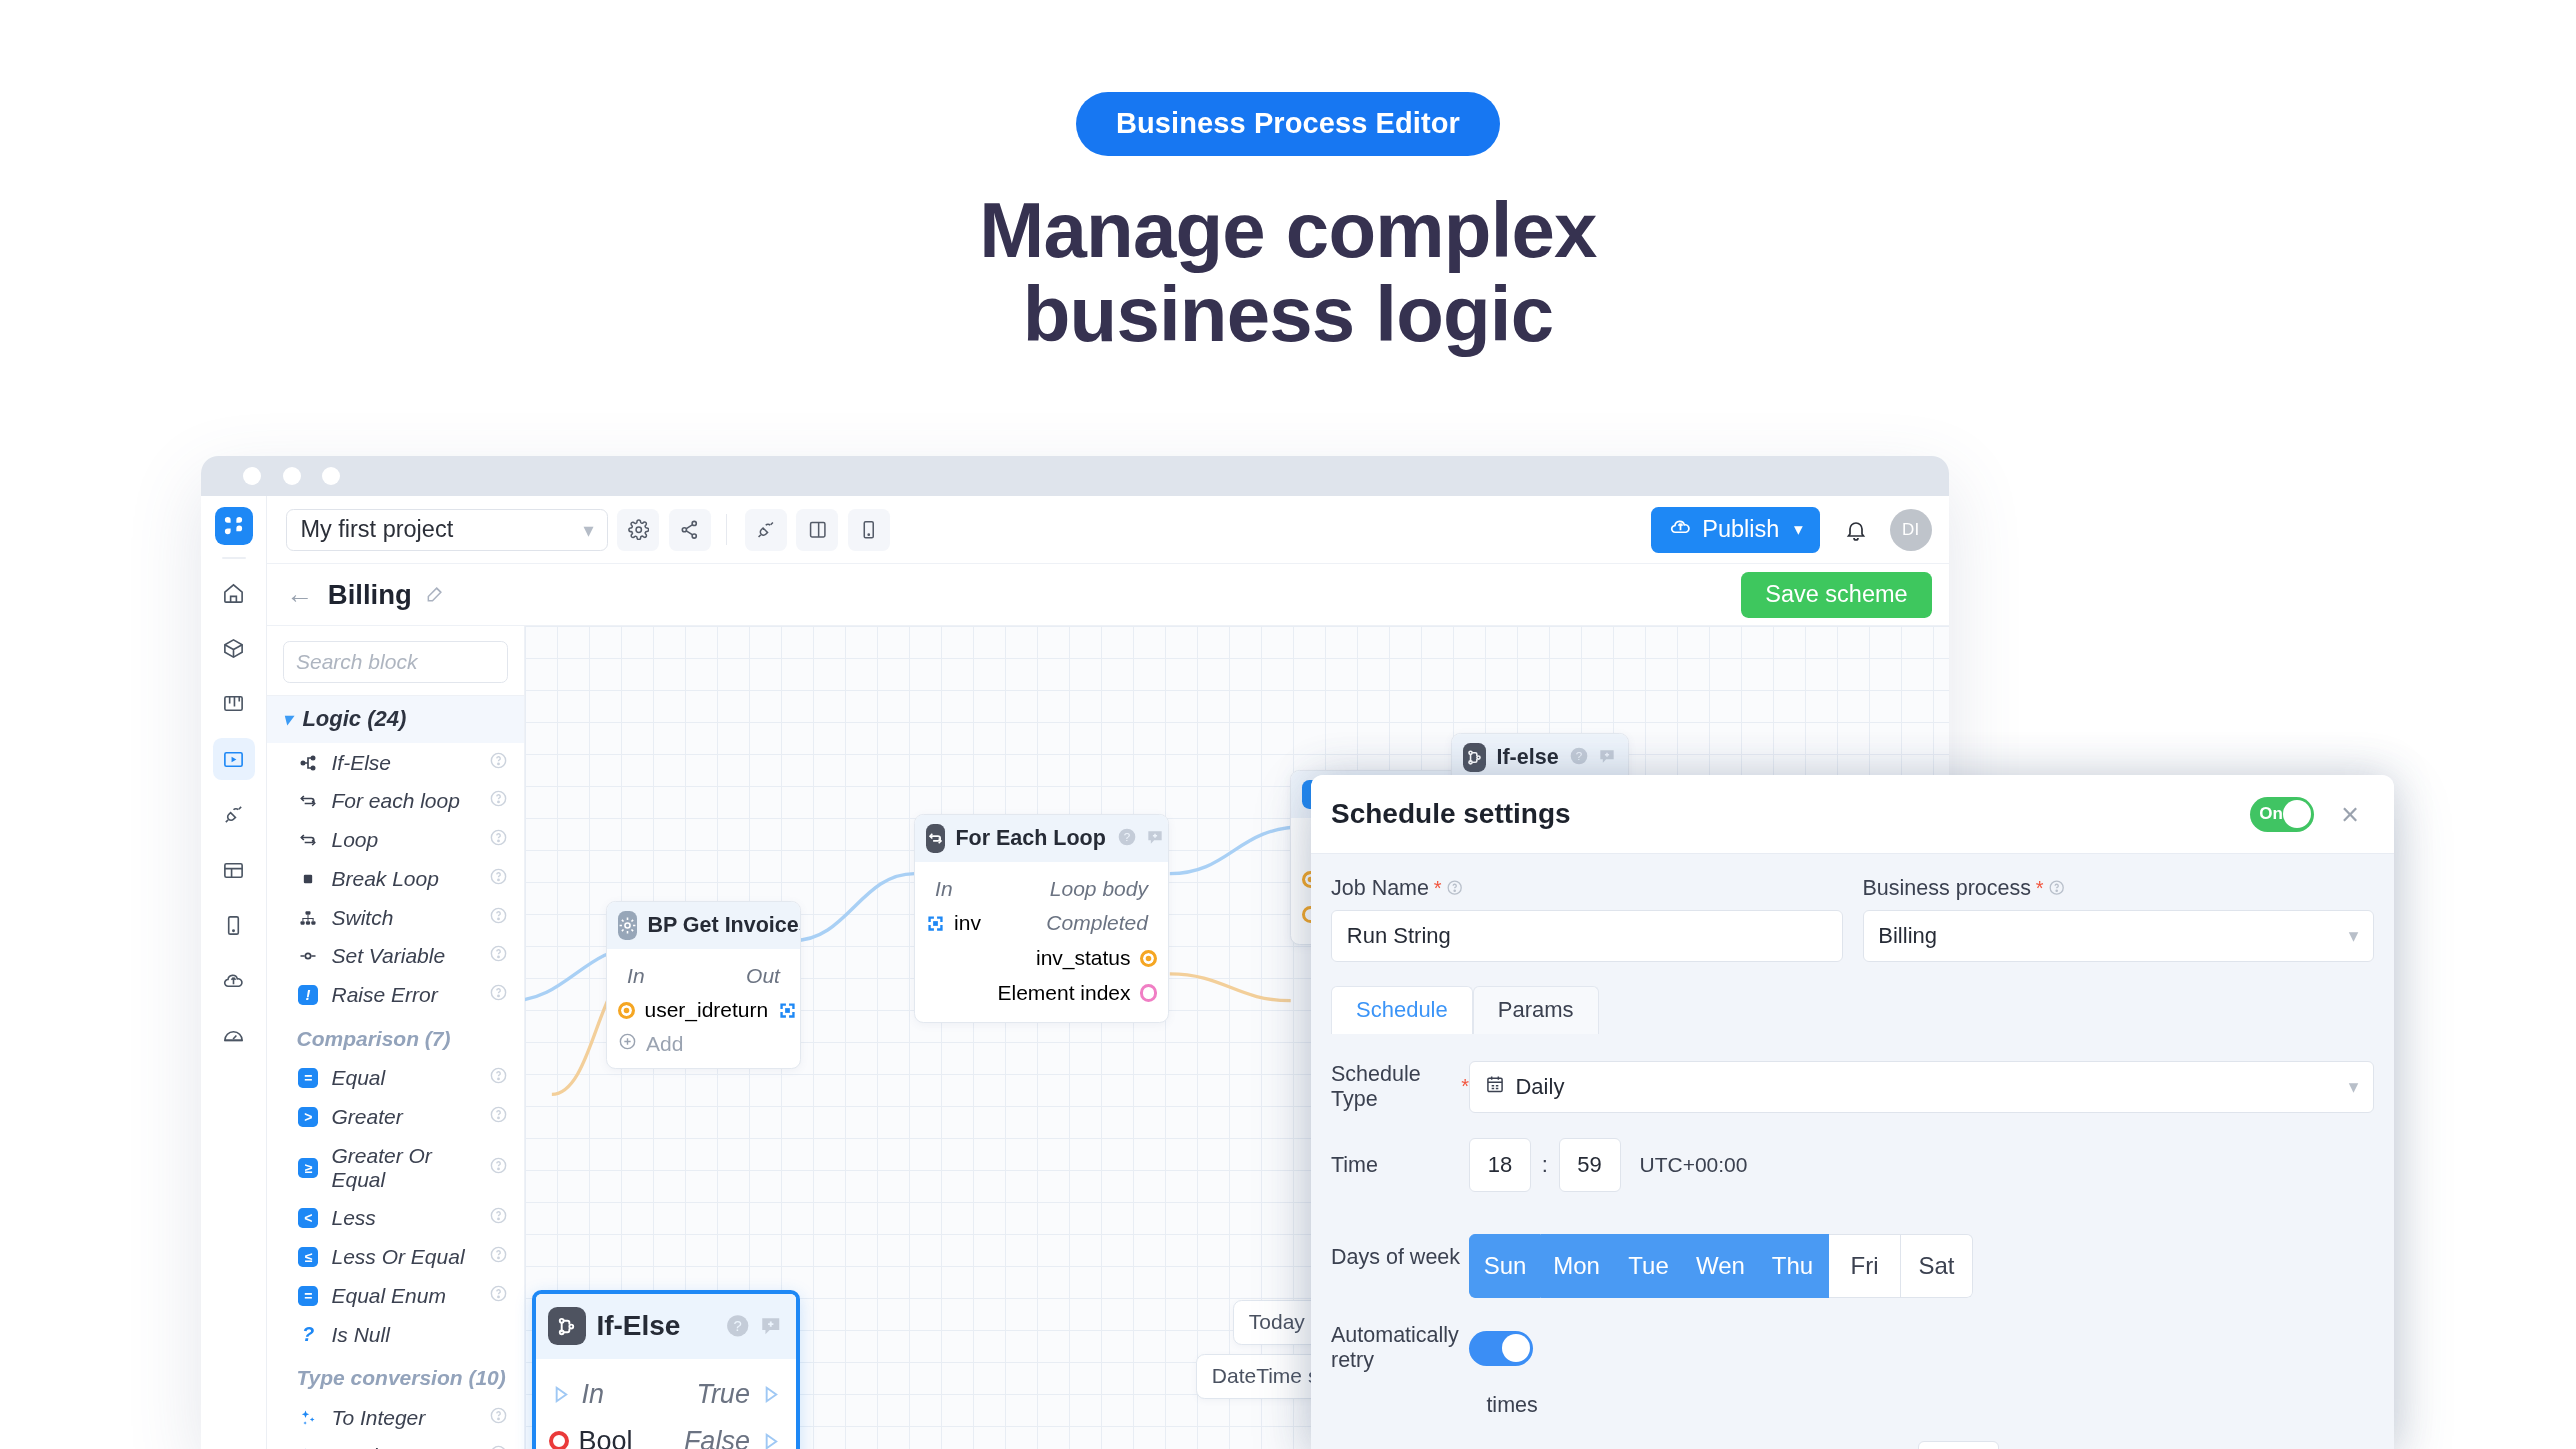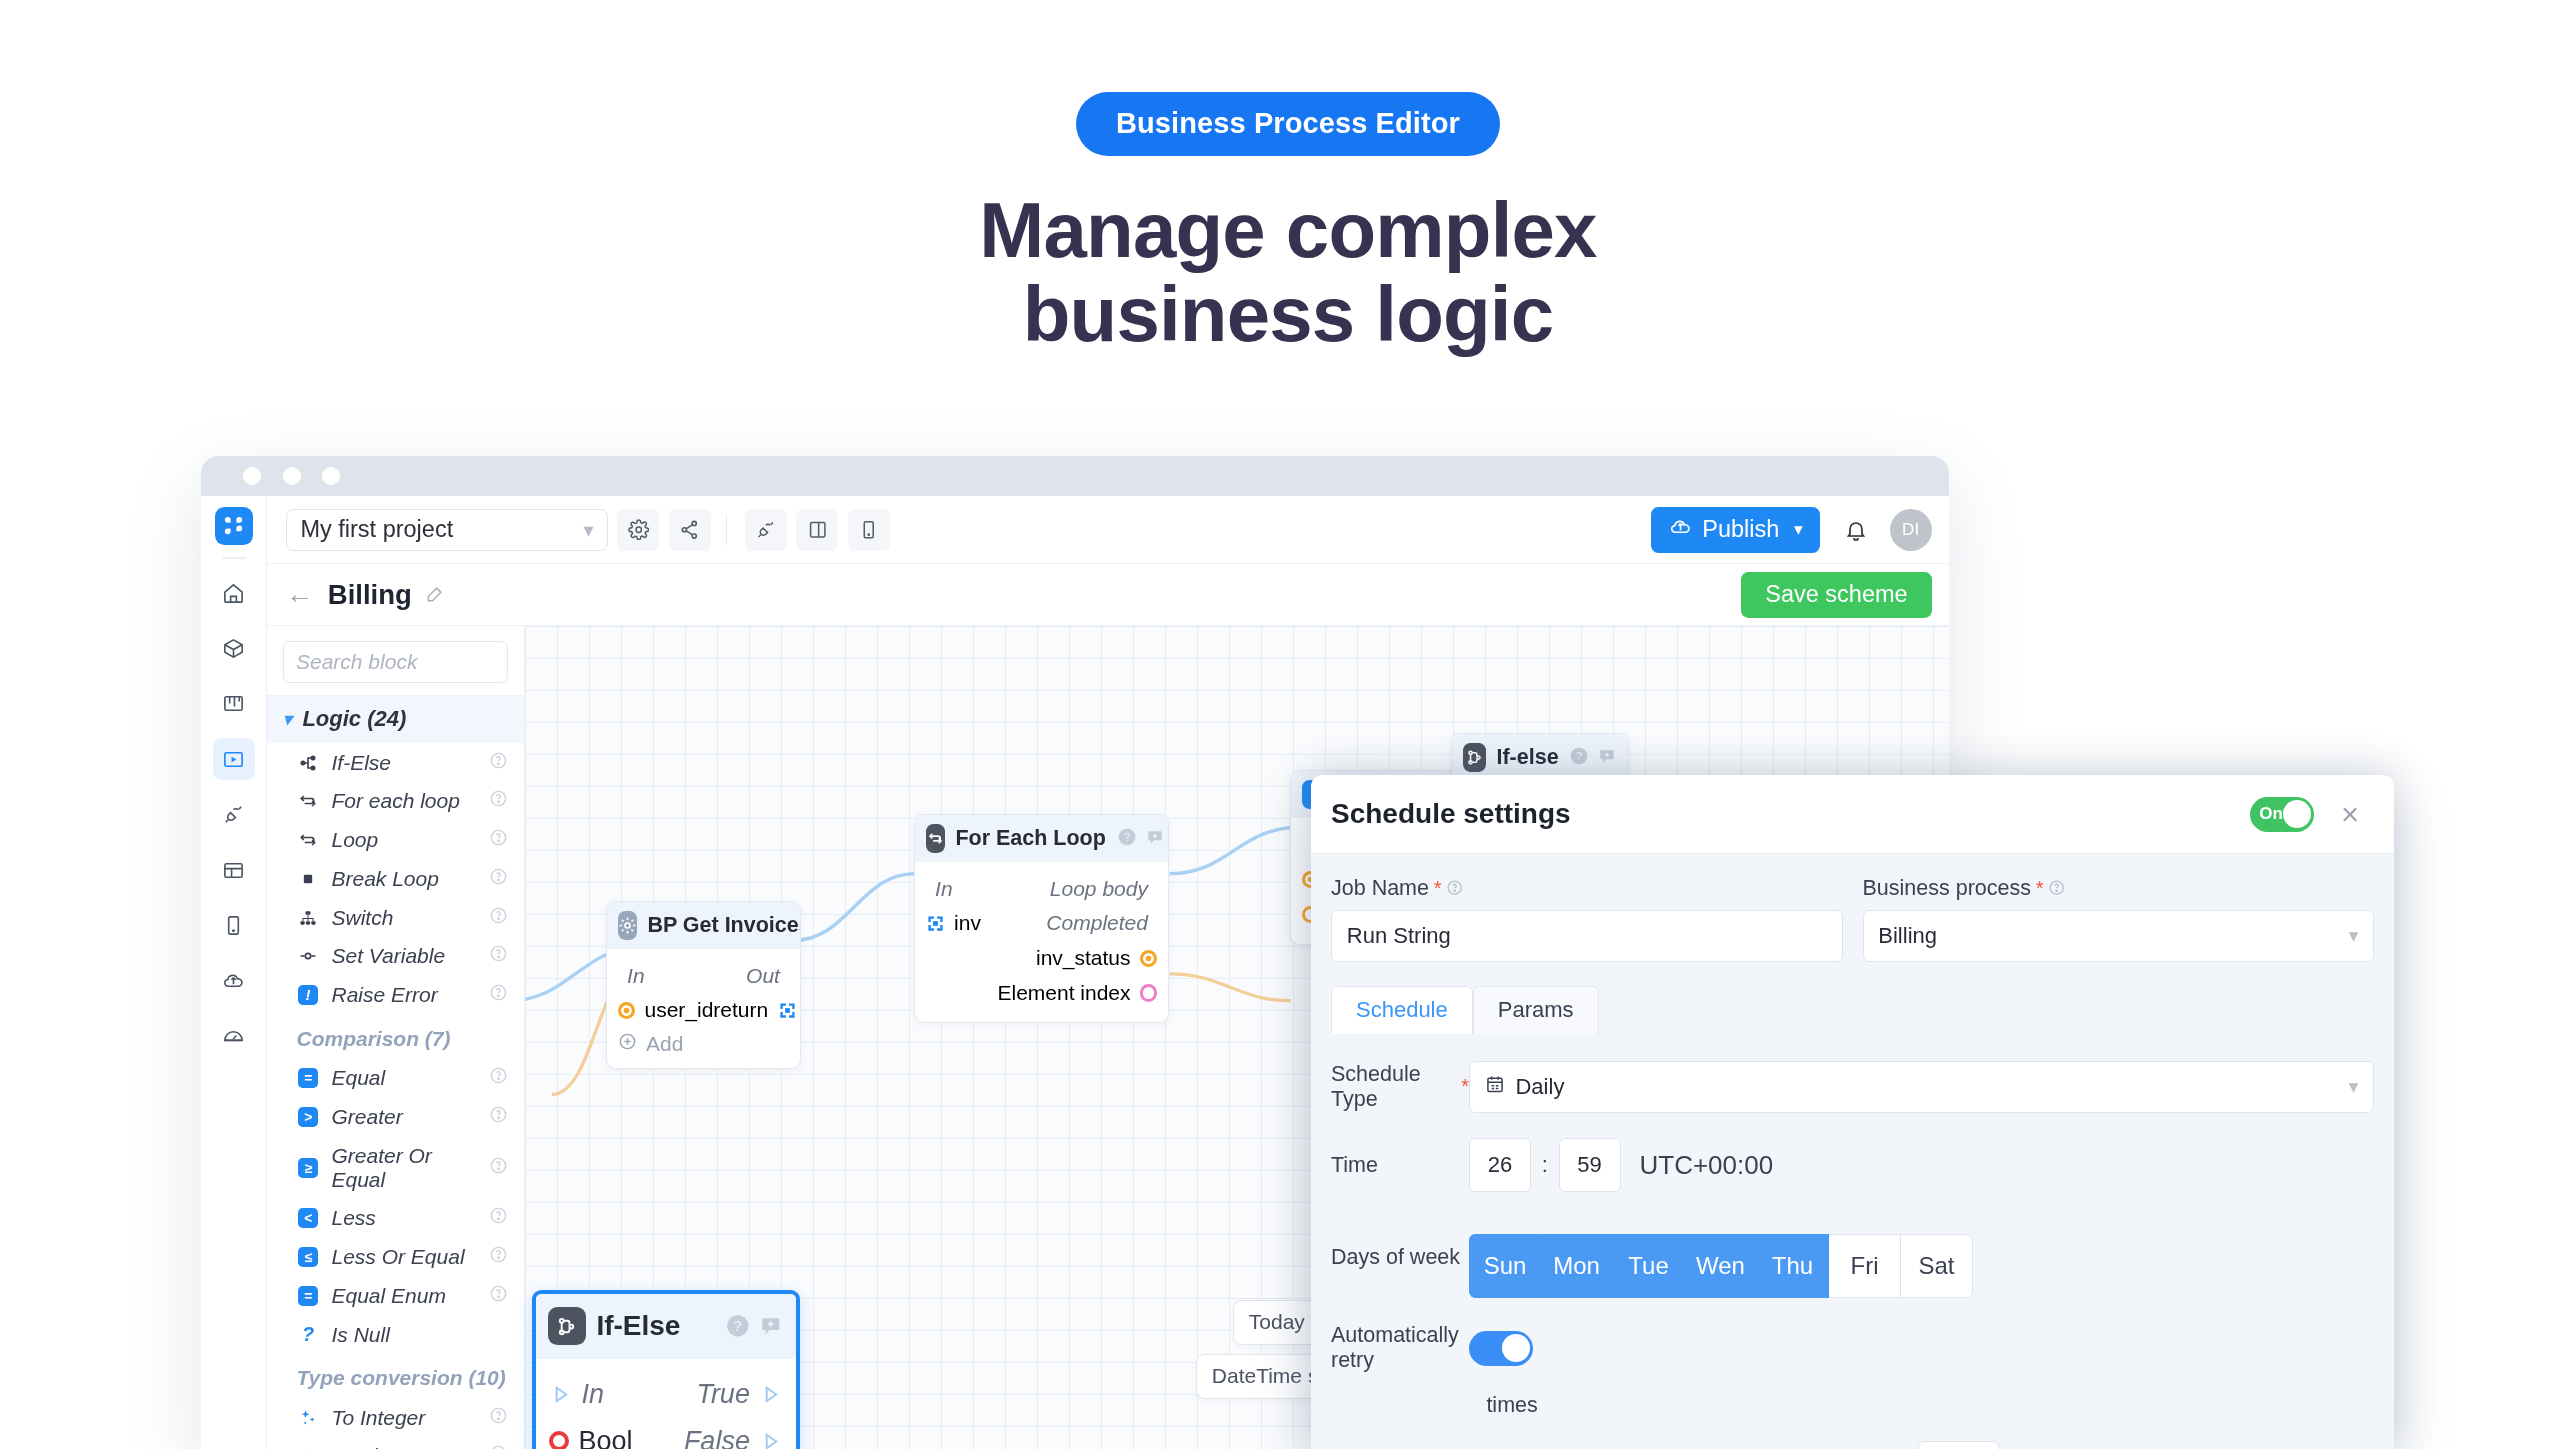--- a/index.html
+++ b/index.html
@@ -244,21 +244,21 @@
     flex:1; height:52px; background:#fff; border:0.7px solid #dfe4ec; border-radius:6px;
     display:flex; align-items:center; gap:10.7px; padding:0 14.8px; font-size:22px; color:#262b36;
   }
   .sel-wide svg { width:20px; height:20px; color:#3b4150; }
   .sel-wide .chev { margin-left:auto; color:#b8bfc9; font-size:19px; }
   .timebox {
     width:62px; height:54px; background:#fff; border:0.7px solid #dfe4ec; border-radius:6px;
     display:flex; align-items:center; justify-content:center; font-size:22px; color:#262b36;
   }
   .colon { margin:0 10.7px; font-size:22px; color:#3b4150; }
-  .tz { margin-left:19px; font-size:26px; color:#3b4150; }
+  .tz { margin-left:19px; font-size:21px; color:#3b4150; }
   .dow { display:flex; border-radius:6px; overflow:hidden; }
   .dow div {
     width:72px; height:64px; display:flex; align-items:center; justify-content:center;
     font-size:24px; color:#3b4150; background:#fff;
     border-top:0.7px solid #dfe4ec; border-bottom:0.7px solid #dfe4ec; border-right:0.7px solid #dfe4ec;margin-top:16px;
   }
   .dow div:first-child { border-left:0.7px solid #dfe4ec; border-radius:6px 0 0 6px; }
   .dow div:last-child { border-radius:0 6px 6px 0; }
   .dow div.on { background:#4a9af3; color:#fff; border-color:#4a9af3; }
   .toggle-blue {
@@ -1008,21 +1008,21 @@
                   <rect x="3.5" y="5" width="17" height="16" rx="1.5"></rect>
                   <path d="M3.5 10h17M8 3v4M16 3v4M8 14h3M13 14h3M8 17.5h3M13 17.5h3"></path>
                 </svg></span>
             <span>Daily</span>
             <span class="chev">▾</span>
           </div>
         </div>
 
         <div class="prow2">
           <div class="plabel">Time</div>
-          <div class="timebox">26</div>
+          <div class="timebox">18</div>
           <div class="colon">:</div>
           <div class="timebox">59</div>
           <div class="tz">UTC+00:00</div>
         </div>
 
         <div class="prow2">
           <div class="plabel">Days of week</div>
           <div class="dow">
             <div class="on">Sun</div>
             <div class="on">Mon</div>

